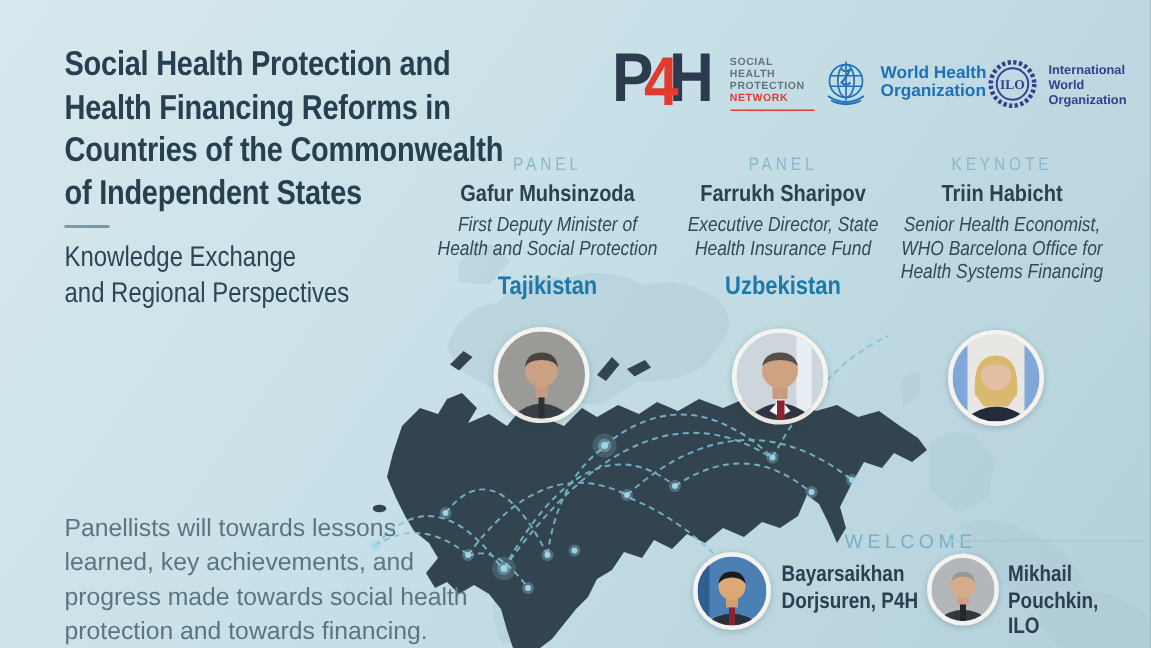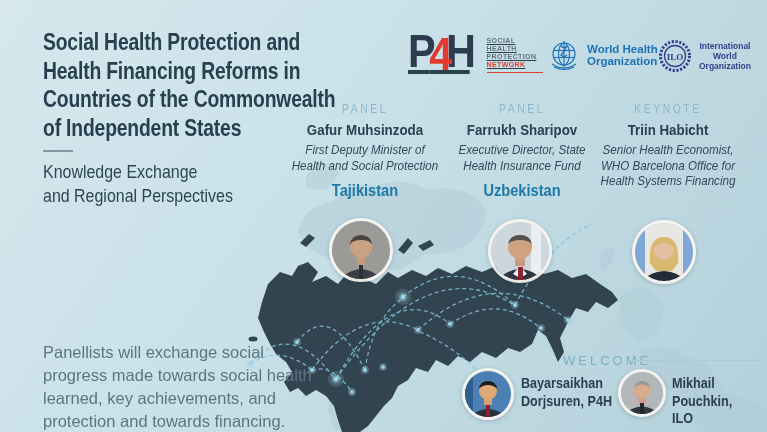--- a/index.html
+++ b/index.html
@@ -13,31 +13,31 @@
   
   .cond{transform:scaleX(.84);transform-origin:left top;}
   .condc{transform:scaleX(.86);transform-origin:center top;}
 
   
   .title{left:43px;top:28px;width:360px;font-weight:700;font-size:23px;line-height:28.5px;letter-spacing:-.2px;color:#27404f;}
   .title-divider{left:43px;top:150px;width:30px;height:2px;background:#7e98a4;}
   .subtitle{left:43px;top:160px;width:300px;font-size:19px;line-height:24px;font-weight:400;color:#2d4554;}
 
   
-  .p4h{left:408px;top:28px;display:flex;align-items:flex-start;text-decoration:underline;}
+  .p4h{left:408px;top:28px;display:flex;align-items:center;}
   .p4h-letters{font-weight:700;font-size:46px;line-height:46px;letter-spacing:-7px;color:#2c3c4e;transform:scaleX(.9);transform-origin:left top;}
   .p4h-letters .four{color:#e23a2e;position:relative;top:3px;}
   .p4h-side{margin-left:10px;margin-top:9px;font-size:7px;line-height:8px;font-weight:700;letter-spacing:.4px;color:#66727d;}
   .p4h-side .net{color:#e23a2e;}
   .p4h-rule{width:56px;height:1px;background:#e23a2e;margin-top:3px;}
   .logo-row{display:flex;align-items:center;}
   .who{left:547px;top:38px;}
   .who-text{margin-left:6px;font-weight:700;font-size:11.5px;line-height:12.5px;color:#1d71b8;}
   .ilo{left:657px;top:38px;}
-  .ilo-text{margin-left:6px;font-weight:700;font-size:8.5px;line-height:10px;color:#35408d;text-align:center;}
+  .ilo-text{margin-left:6px;font-weight:700;font-size:8.5px;line-height:10px;color:#35408d;}
 
   
   .col{width:180px;text-align:center;}
   .col .sec{font-size:12px;letter-spacing:3px;color:#89b8cc;font-weight:400;}
   .col .name{margin-top:5px;font-size:15.5px;font-weight:700;color:#2b4050;}
   .col .role{margin-top:3px;font-size:13.5px;line-height:15.5px;font-style:italic;color:#32495a;}
   .col .country{margin-top:8px;font-size:17px;font-weight:700;color:#1d79a8;}
   .col1{left:275px;top:102px;}
   .col2{left:432px;top:102px;}
   .col3{left:578px;top:102px;}
@@ -307,23 +307,23 @@
       <path d="M3,42 q18,-15 36,0 z" fill="#32373d"></path>
       <rect x="17" y="24" width="8" height="7" fill="#cfa085"></rect>
       <circle cx="21" cy="18" r="8.5" fill="#d8ab8c"></circle>
       <path d="M13,16 q1,-7 8,-7 q7,0 8,7 q-3,-3.5 -8,-3.5 q-5,0 -8,3.5 z" fill="#9b9894"></path>
       <rect x="19" y="31" width="4" height="11" fill="#23262b"></rect>
     </svg>
   </div>
 
 
   <div class="abs desc">
-    <div>Panellists will exchange social</div>
+    <div>Panellists will towards lessons</div>
+    <div>learned, key achievements, and</div>
     <div>progress made towards social health</div>
-    <div>learned, key achievements, and</div>
     <div>protection and towards financing.</div>
   </div>
 
   <div class="abs welcome-label">WELCOME</div>
   <div class="abs welcome-rule"></div>
   <div class="abs wname wname1 cond">
     <div>Bayarsaikhan</div>
     <div>Dorjsuren, P4H</div>
   </div>
   <div class="abs wname wname2 cond">

